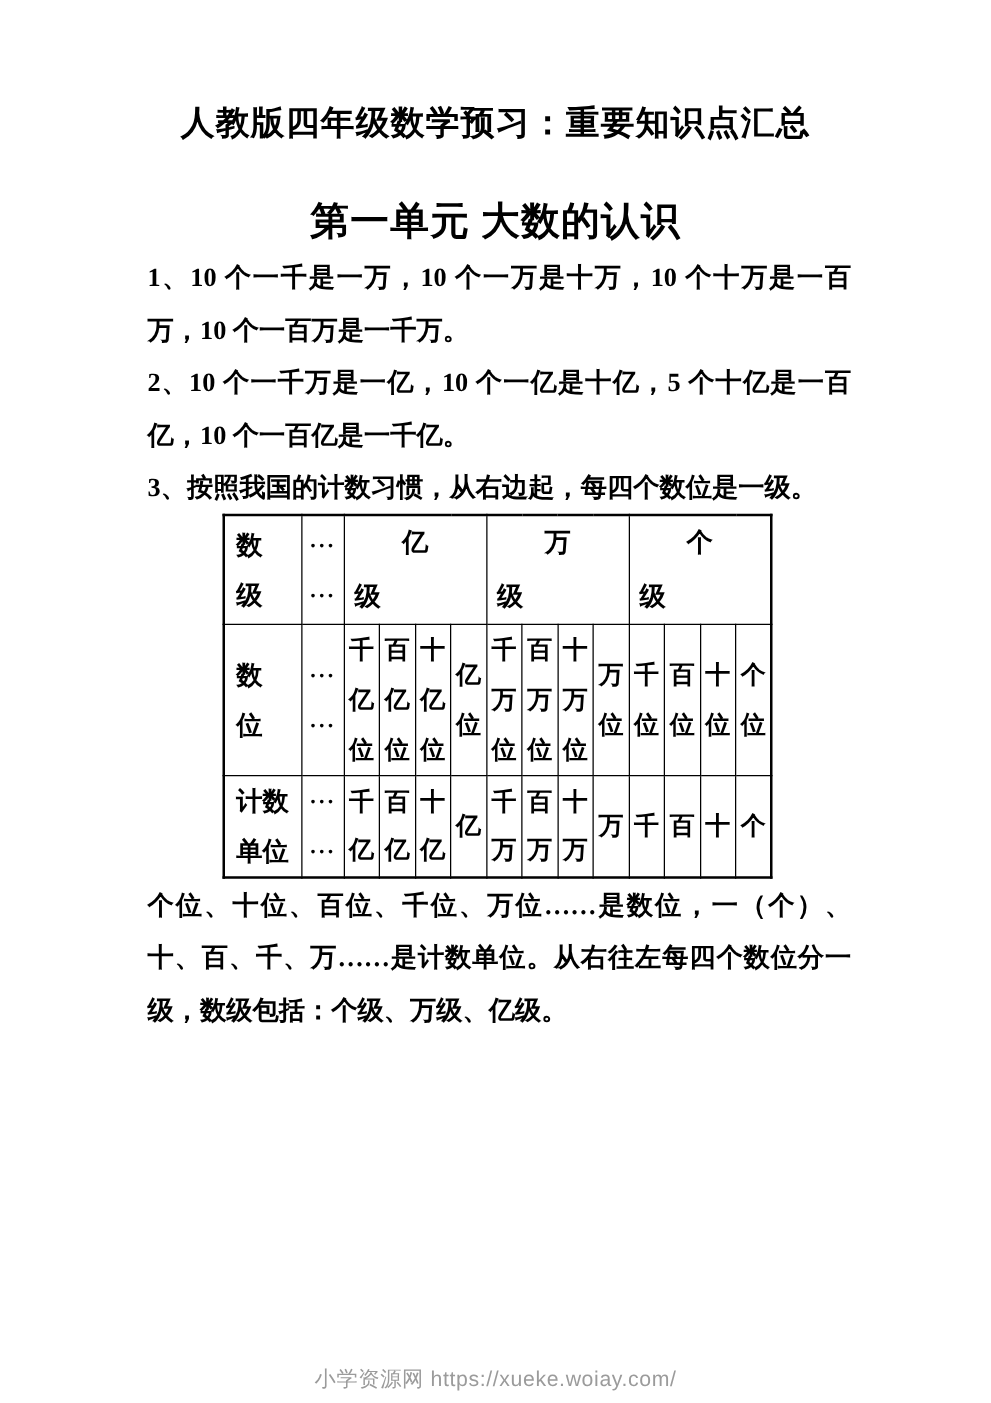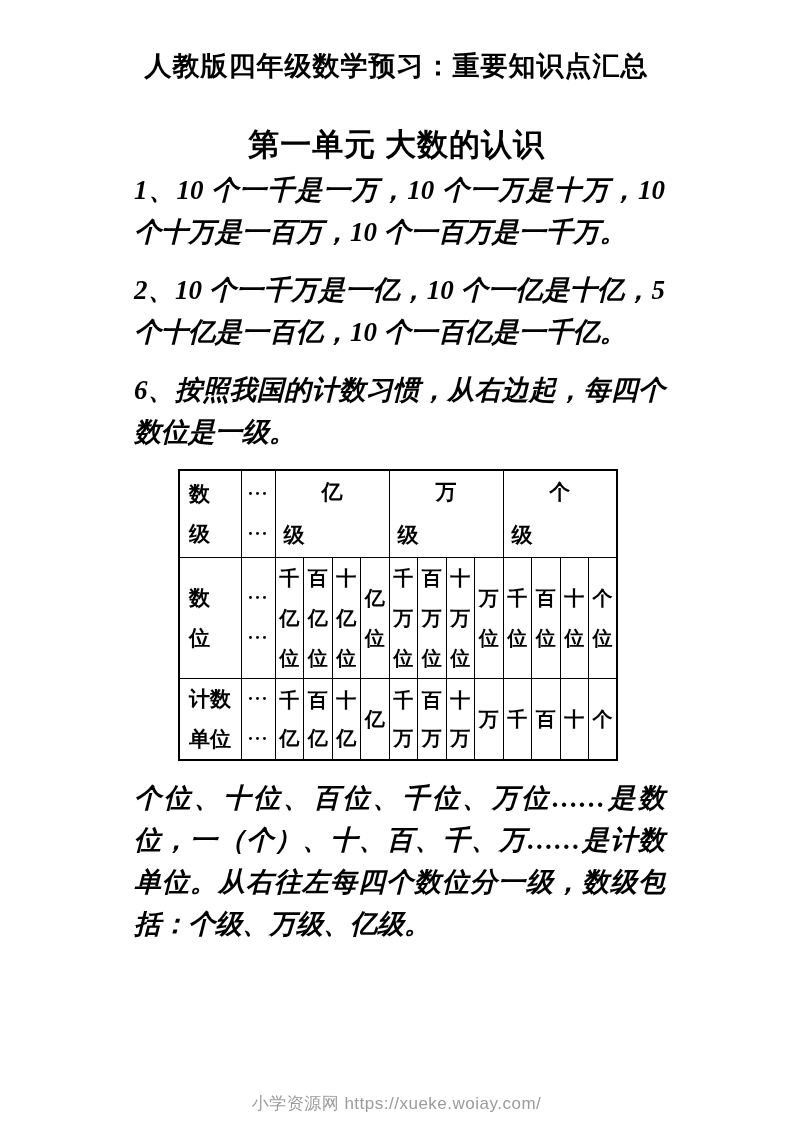--- a/index.html
+++ b/index.html
@@ -8,43 +8,42 @@
     width: 793px;
     height: 1122px;
     background: #ffffff;
     overflow: hidden;
     font-family: "Liberation Serif", "DejaVu Serif", serif;
     font-weight: 700;
     color: #000000;
   }
   .doc-title {
     margin: 0;
-    padding-top: 48px;
+    padding-top: 80px;
     text-align: center;
     font-size: 27px;
     line-height: 36px;
     font-weight: 700;
     letter-spacing: 1px;
   }
   .unit-title {
     margin: 46px 0 0 0;
     text-align: center;
     font-size: 31px;
     line-height: 30px;
     font-weight: 700;
     letter-spacing: 1px;
   }
   .content { margin: 0 112px 0 118px; }
   p.body {
-    margin: 16px;
-    font-size: 27px;
+    margin: 0;
+    font-size: 21px;
     line-height: 42px;
     text-align: justify;
     font-weight: 700;
-    font-style: italic;
   }
   p.body.first { margin-top: 9px; }
 
   table.pv-table {
     border-collapse: collapse;
     table-layout: fixed;
     width: 438px;
     margin: 0 0 0 60px;
     border: 2px solid #000;
   }
@@ -105,21 +104,21 @@
 
 <div class="page">
 
   <h1 class="doc-title">人教版四年级数学预习：重要知识点汇总</h1>
   <h2 class="unit-title">第一单元 大数的认识</h2>
 
   <div class="content">
 
     <p class="body first">1、10 个一千是一万，10 个一万是十万，10 个十万是一百万，10 个一百万是一千万。</p>
     <p class="body">2、10 个一千万是一亿，10 个一亿是十亿，5 个十亿是一百亿，10 个一百亿是一千亿。</p>
-    <p class="body">6、按照我国的计数习惯，从右边起，每四个数位是一级。</p>
+    <p class="body">3、按照我国的计数习惯，从右边起，每四个数位是一级。</p>
 
     <table class="pv-table">
       <colgroup>
         <col style="width:62px">
         <col style="width:34px">
         <col style="width:28.5px">
           <col style="width:28.5px">
           <col style="width:28.5px">
           <col style="width:28.5px">
         <col style="width:28.5px">

